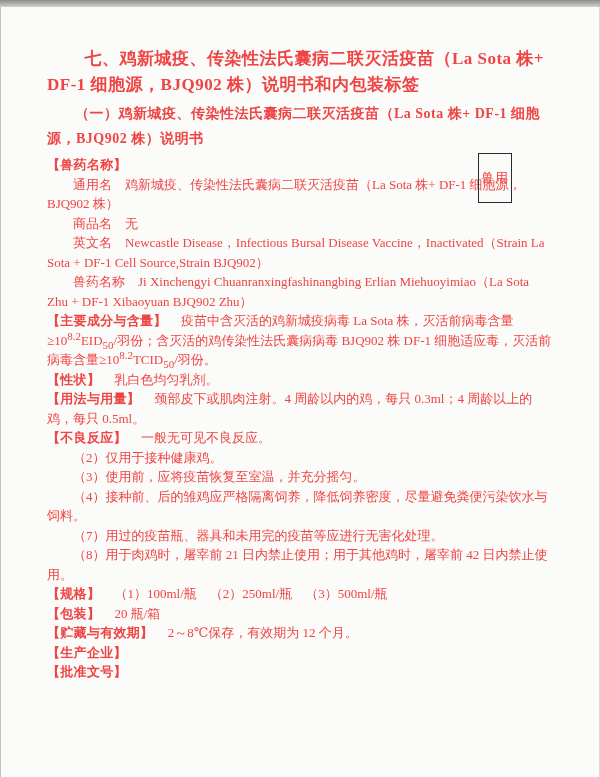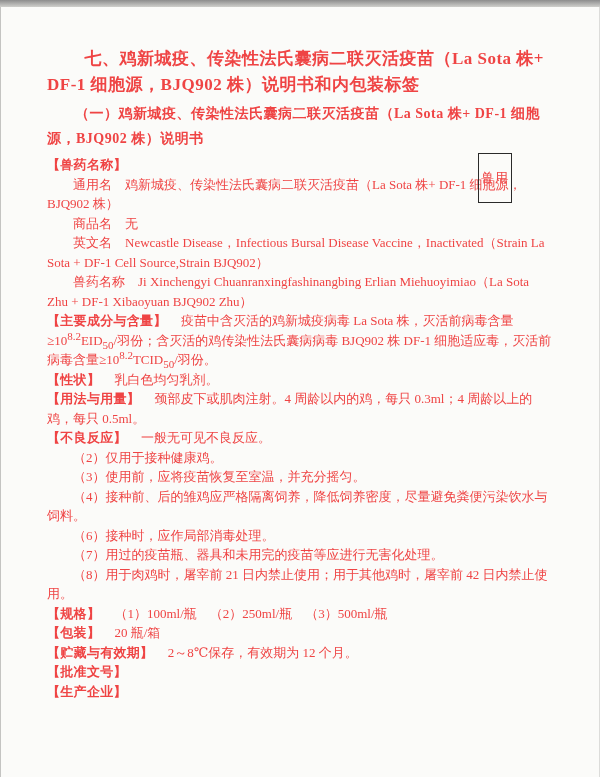--- a/index.html
+++ b/index.html
@@ -109,39 +109,38 @@
         <span class="hd">【用法与用量】</span><span>颈部皮下或肌肉注射。4 周龄以内的鸡，每只 0.3ml；4 周龄以上的鸡，每只 0.5ml。</span>
       </p>
 
       <p>
         <span class="hd">【不良反应】</span><span>一般无可见不良反应。</span>
       </p>
 
       <p class="indent1">（2）仅用于接种健康鸡。</p>
       <p class="indent1">（3）使用前，应将疫苗恢复至室温，并充分摇匀。</p>
       <p class="indent1">（4）接种前、后的雏鸡应严格隔离饲养，降低饲养密度，尽量避免粪便污染饮水与饲料。</p>
-      <p class="indent1">（6）接种时，应作局部消毒处理。</p>
       <p class="indent1">（7）用过的疫苗瓶、器具和未用完的疫苗等应进行无害化处理。</p>
       <p class="indent1">（8）用于肉鸡时，屠宰前 21 日内禁止使用；用于其他鸡时，屠宰前 42 日内禁止使用。</p>
 
       <p>
         <span class="hd">【规格】</span><span>（1）100ml/瓶　（2）250ml/瓶　（3）500ml/瓶</span>
       </p>
 
       <p>
         <span class="hd">【包装】</span><span>20 瓶/箱</span>
       </p>
 
       <p>
         <span class="hd">【贮藏与有效期】</span><span>2～8℃保存，有效期为 12 个月。</span>
       </p>
 
       <p>
-        <span class="hd-nogap">【批准文号】</span><span></span>
+        <span class="hd-nogap">【生产企业】</span><span></span>
       </p>
 
       <p>
-        <span class="hd-nogap">【生产企业】</span><span></span>
+        <span class="hd-nogap">【批准文号】</span><span></span>
       </p>
 
     </div>
   </div>
 </div>
 
 </body></html>

